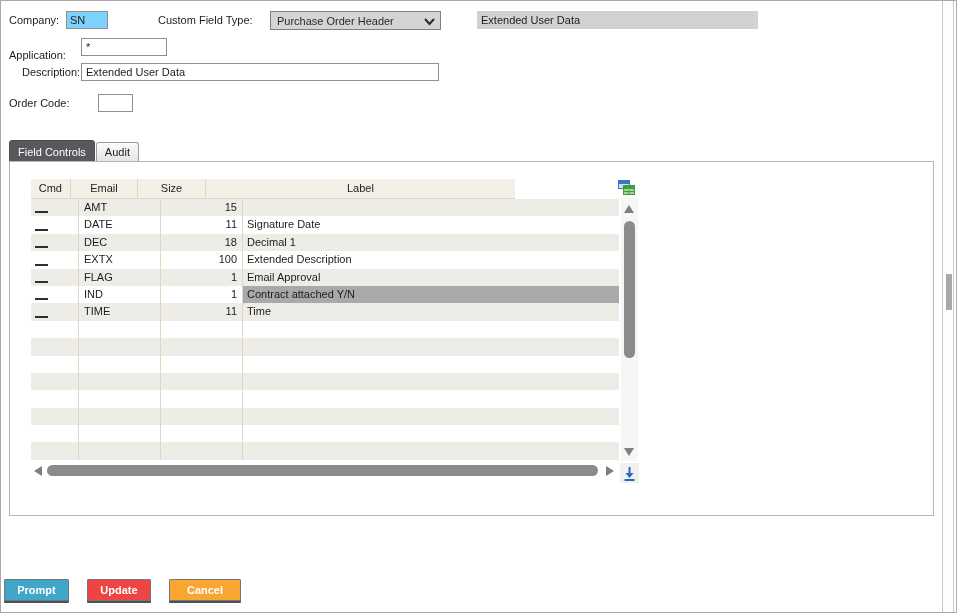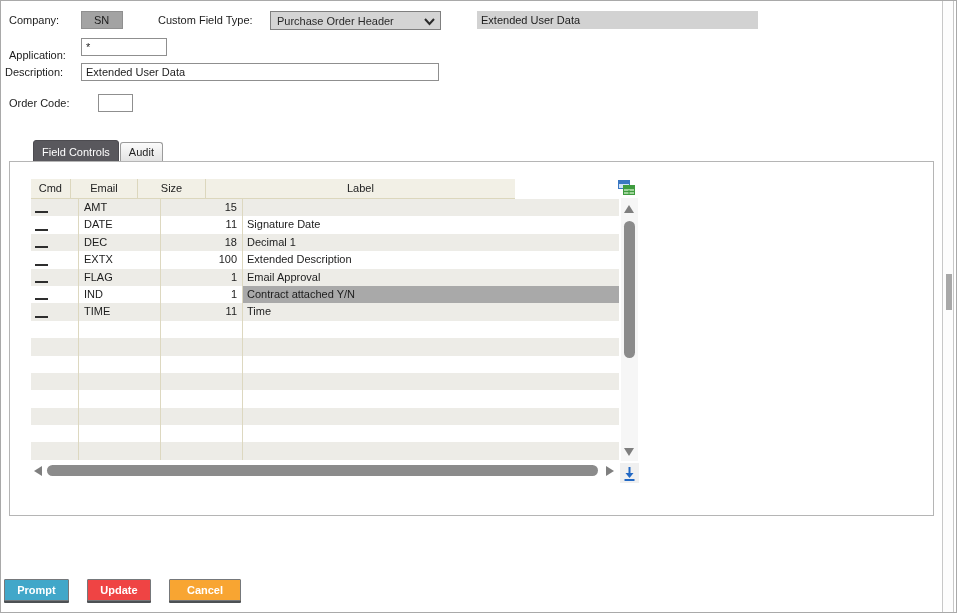--- a/index.html
+++ b/index.html
@@ -5,40 +5,40 @@
   html,body{margin:0;padding:0;background:#fff;}
   .page{
     position:relative;width:957px;height:613px;background:#ffffff;
     border:1px solid #a9a9a9;box-sizing:border-box;overflow:hidden;
     font-family:"Liberation Sans",sans-serif;font-size:11px;color:#1c1c1c;
   }
   .abs{position:absolute;}
   
   .flabel{position:absolute;white-space:nowrap;color:#1c1c1c;}
   .lbl-company{left:8px;top:13px;}
-  .fld-company{left:80px;top:10px;width:42px;height:18px;background:#a3a3a3;border:1px solid #8f8f8f;
-    line-height:16px;padding-left:12px;box-sizing:border-box;}
+  .fld-company{left:65px;top:10px;width:42px;height:18px;background:#7dd3fc;border:1px solid #8f8f8f;
+    line-height:16px;padding-left:3px;box-sizing:border-box;}
   .lbl-cft{left:157px;top:13px;}
   .dd-cft{left:269px;top:10px;width:171px;height:19px;background:#d4d4d4;border:1px solid #7f7f7f;
     box-sizing:border-box;display:flex;align-items:center;padding-left:6px;color:#2a2a2a;}
   .dd-chevron{position:absolute;right:5px;top:4px;width:11px;height:11px;}
   .strip-eud{left:476px;top:10px;width:281px;height:18px;background:#d2d2d2;line-height:18px;
     padding-left:4px;box-sizing:border-box;}
   .lbl-app{left:8px;top:48px;}
   .fld-app{left:80px;top:37px;width:86px;height:18px;background:#fff;border:1px solid #8f8f8f;
     line-height:16px;padding-left:4px;box-sizing:border-box;}
-  .lbl-desc{left:4px;top:65px;text-align:center;}
+  .lbl-desc{left:21px;top:65px;text-align:center;}
   .fld-desc{left:80px;top:62px;width:358px;height:18px;background:#fff;border:1px solid #8f8f8f;
     line-height:16px;padding-left:4px;box-sizing:border-box;}
   .lbl-oc{left:8px;top:96px;}
   .fld-oc{left:97px;top:93px;width:35px;height:18px;background:#fff;border:1px solid #8f8f8f;
     box-sizing:border-box;}
   
   .tabs{position:absolute;left:8px;top:139px;height:22px;display:flex;align-items:flex-end;}
-  .tab{box-sizing:border-box;border-radius:3px 3px 0 0;padding:0 8px;cursor:default;margin-left:24px;}
+  .tab{box-sizing:border-box;border-radius:3px 3px 0 0;padding:0 8px;cursor:default;}
   .tab.active{height:22px;line-height:22px;color:#fff;border:1px solid #4c4b50;}
   .tab.inactive{height:20px;line-height:19px;margin-left:1px;color:#222;
     background:linear-gradient(#fbfbfb,#e2e2e2);border:1px solid #9b9b9b;border-bottom:none;}
   
   .groupbox{position:absolute;left:8px;top:160px;width:925px;height:355px;
     border:1px solid #b5b5b5;box-sizing:border-box;background:#fff;}
   
   .thead{position:absolute;left:30px;top:178px;width:484px;height:19px;background:#f2f0e6;
     display:flex;border-bottom:1px solid #dcd7bd;box-sizing:content-box;}
   .th{box-sizing:border-box;border-right:1px solid #dcd7bd;text-align:center;line-height:19px;color:#222;}

